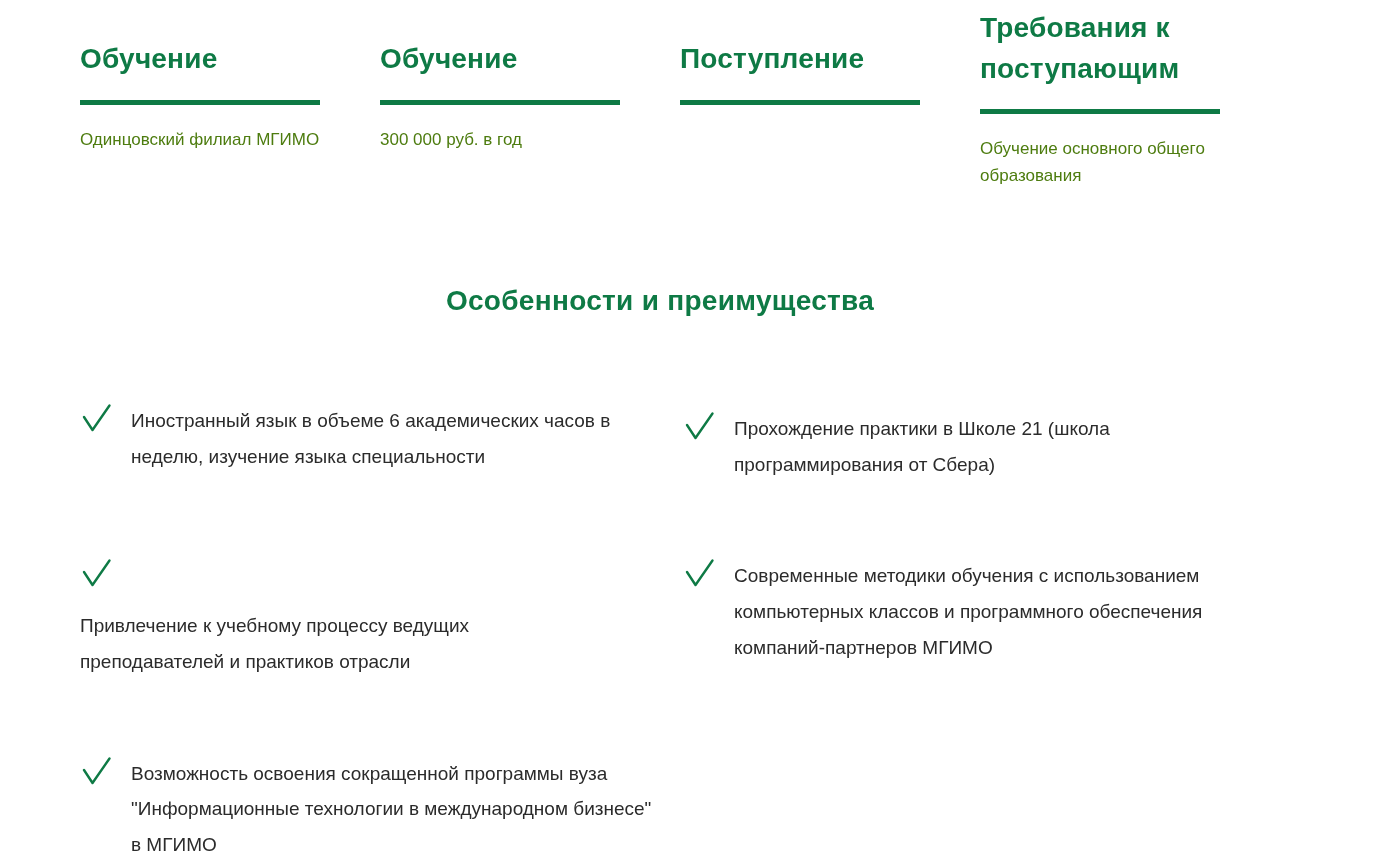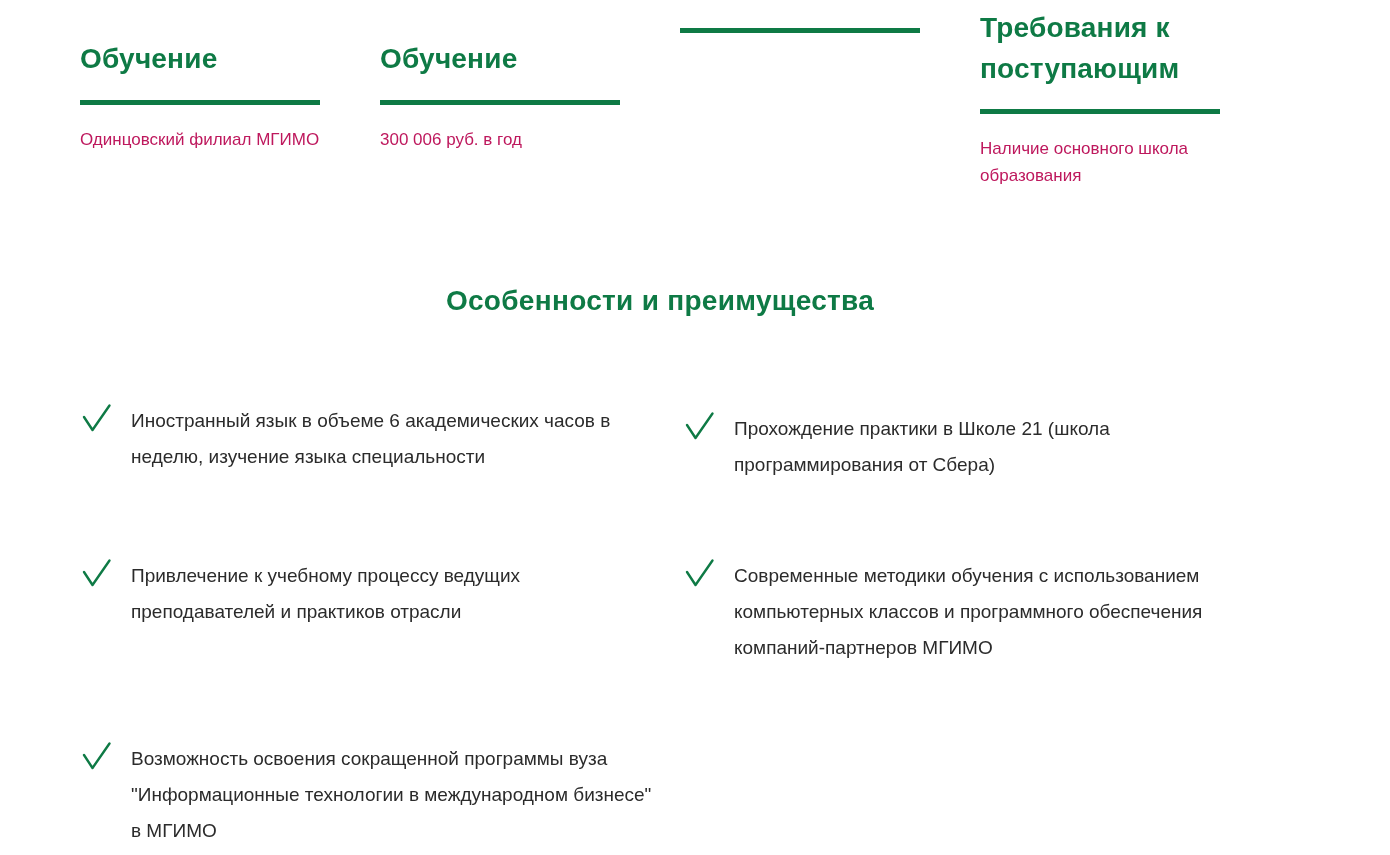--- a/index.html
+++ b/index.html
@@ -40,21 +40,21 @@
   .info-col .col-rule {
     margin-top: 20px;
     width: 240px;
     height: 5px;
     background: #0e7a45;
   }
   .info-col .col-text {
     margin-top: 22px;
     font-size: 17px;
     line-height: 1.55;
-    color: #be185d;
+    color: #4d7c0f;
   }
 
   
   .section-title {
     margin-top: 96px;
     text-align: center;
     font-size: 28px;
     font-weight: bold;
     letter-spacing: 0.3px;
     color: #0e7a45;
@@ -82,21 +82,21 @@
   .feature .check svg { display: block; }
   .feature .feature-text {
     font-size: 19px;
     line-height: 1.88;
     color: #2b2b2b;
   }
   .col-left  .feature-text { max-width: 532px; }
   .col-right .feature-text { max-width: 492px; }
 
   .pos-l1 { grid-column: 1; grid-row: 1; }
-  .pos-l2 { grid-column: 1; grid-row: 2; }
+  .pos-l2 { grid-column: 1; grid-row: 2; flex-direction: column; }
   .pos-l3 { grid-column: 1; grid-row: 3; }
   .pos-r1 { grid-column: 2; grid-row: 1; margin-top: 8px; }
   .pos-r2 { grid-column: 2; grid-row: 2; }
 </style>
 </head>
 <body>
 
 <div class="page">
   <div class="content">
 
@@ -104,31 +104,32 @@
 
       <div class="info-col">
         <div class="col-title">Обучение</div>
         <div class="col-rule"></div>
         <div class="col-text">Одинцовский филиал МГИМО</div>
       </div>
 
       <div class="info-col">
         <div class="col-title">Обучение</div>
         <div class="col-rule"></div>
-        <div class="col-text">300 006 руб. в год</div>
+        <div class="col-text">300 000 руб. в год</div>
       </div>
 
       <div class="info-col">
+        <div class="col-title">Поступление</div>
         <div class="col-rule"></div>
       </div>
 
       <div class="info-col">
         <div class="col-title">Требования к поступающим</div>
         <div class="col-rule"></div>
-        <div class="col-text">Наличие основного школа образования</div>
+        <div class="col-text">Обучение основного общего образования</div>
       </div>
 
     </div>
 
     <div class="section-title">Особенности и преимущества</div>
 
     <div class="features-grid">
 
       <div class="feature col-left pos-l1">
         <span class="check">

